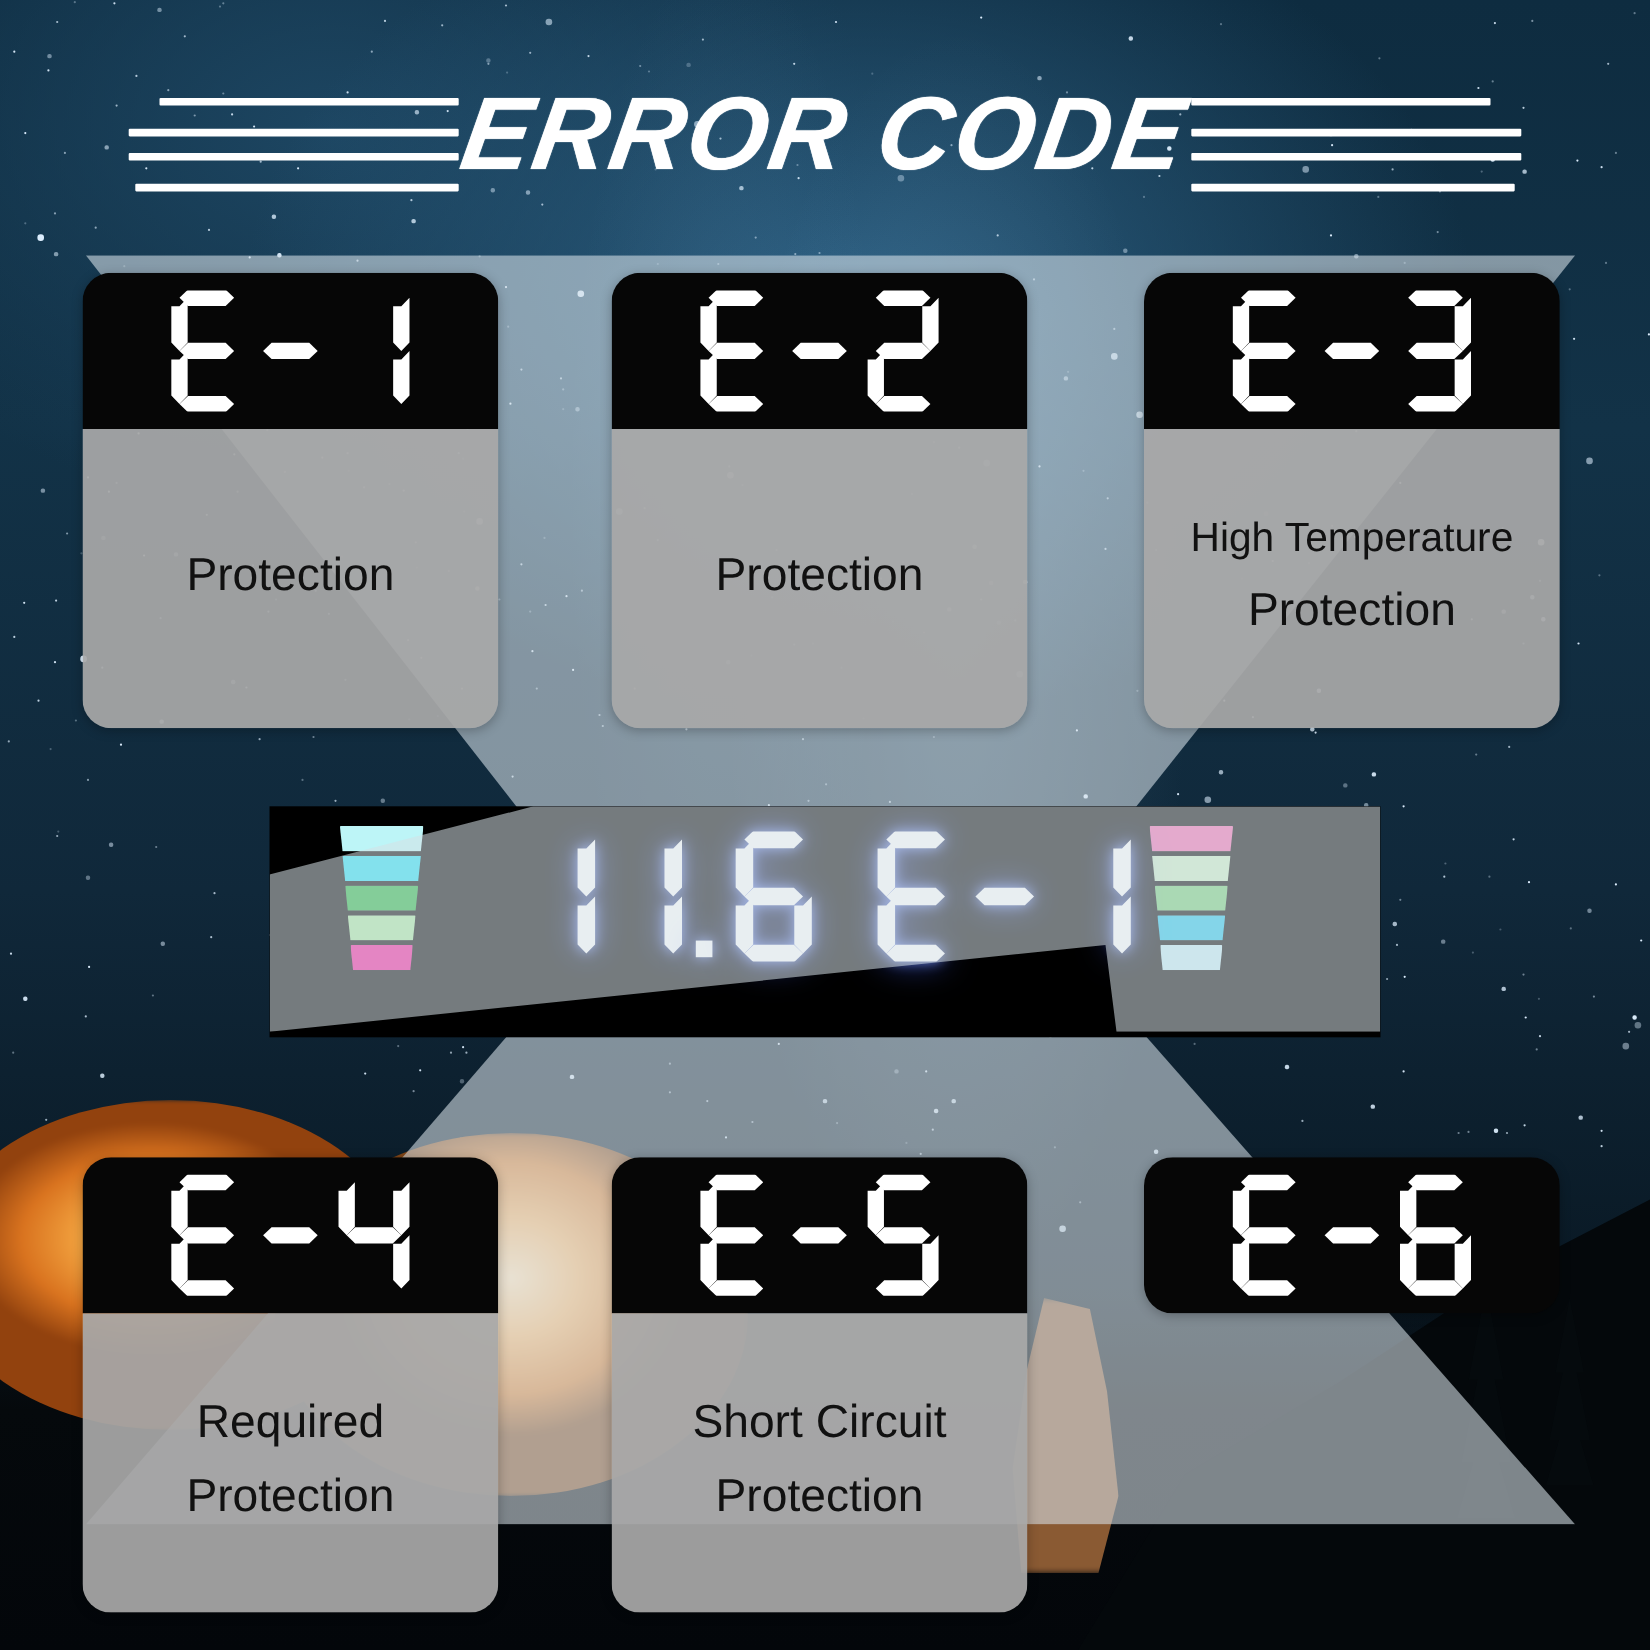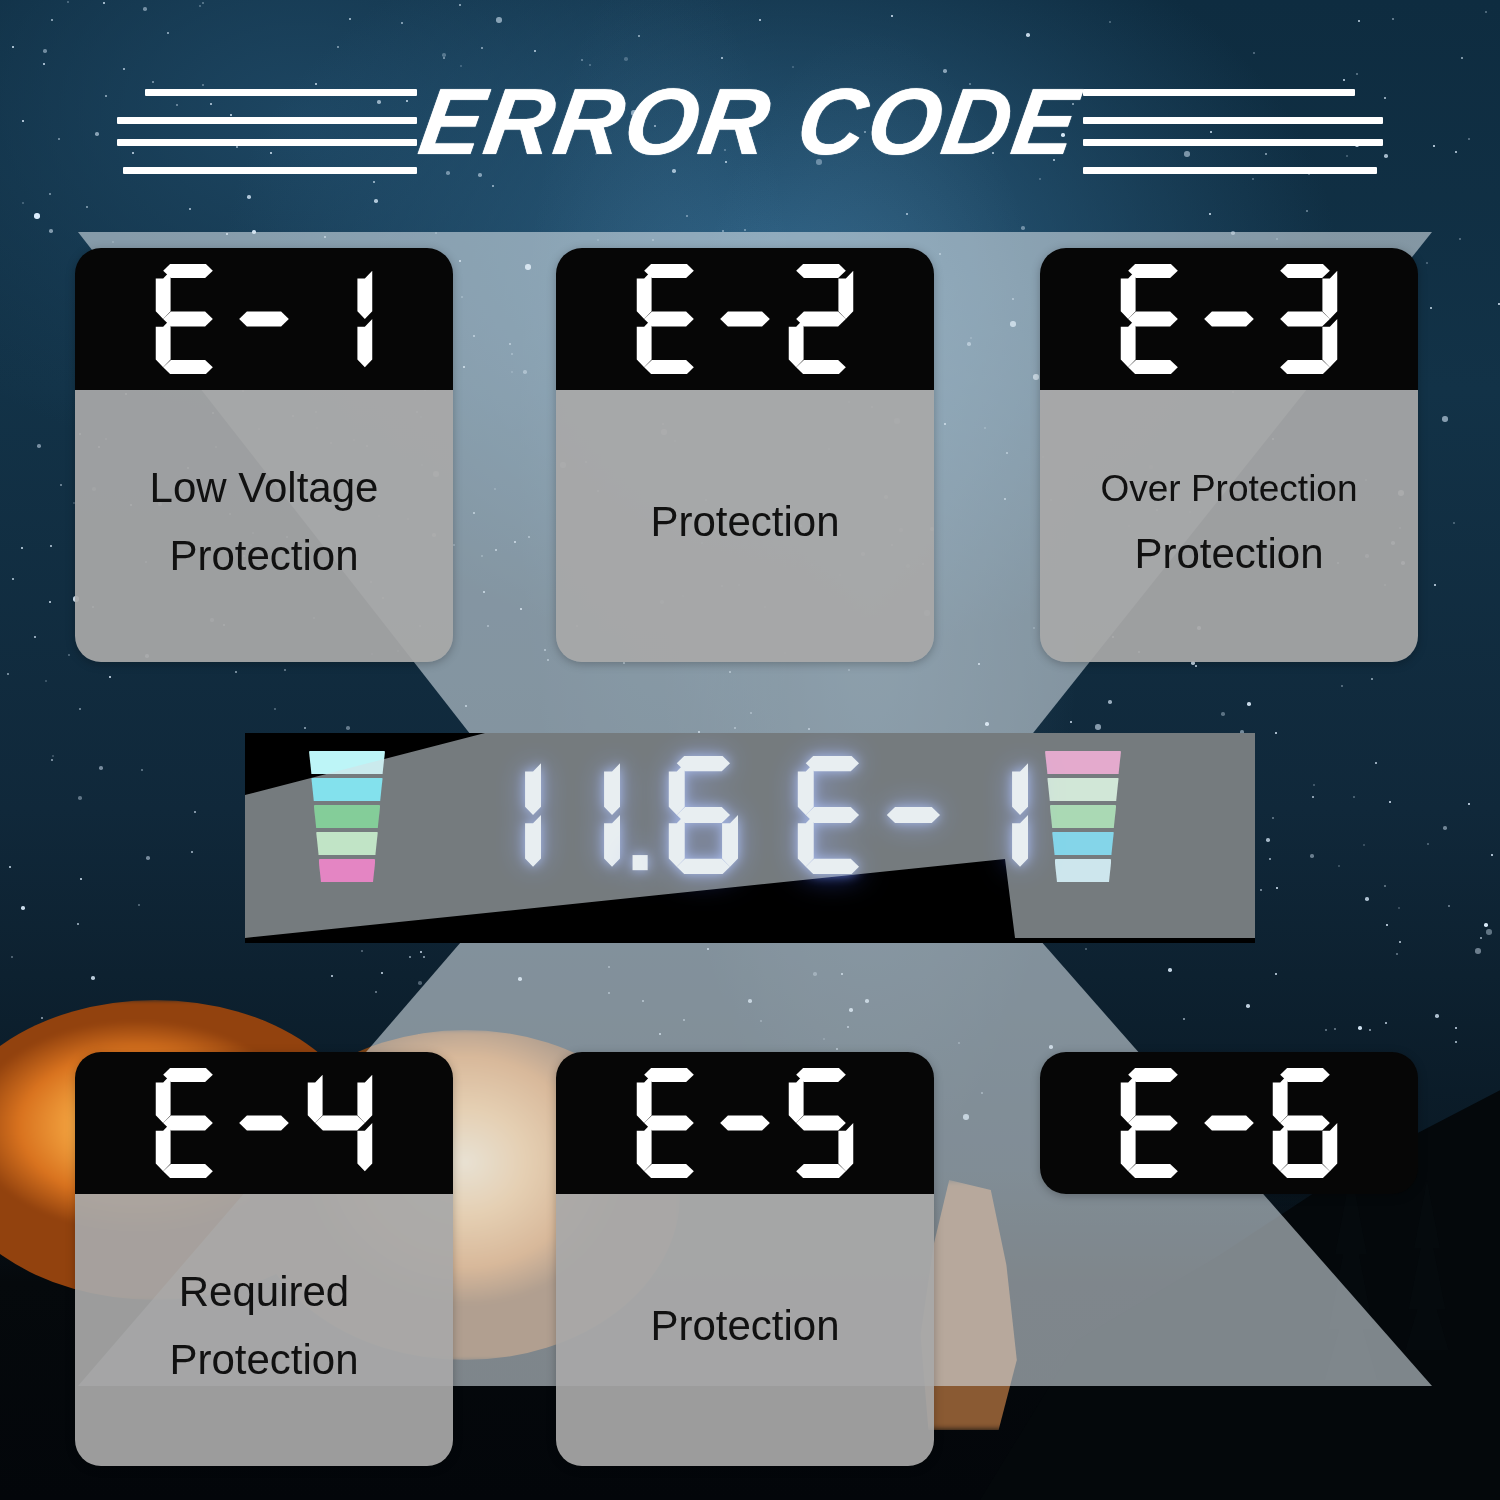--- a/index.html
+++ b/index.html
@@ -712,21 +712,20 @@
             <svg class="seg-svg" width="66" height="110" viewBox="0 0 66 110">
               <polygon points="15.889500000000004,47.575 50.110499999999995,47.575 57.832499999999996,55 50.110499999999995,62.425 15.889500000000004,62.425 8.167500000000002,55" fill="#ffffff"></polygon>
             </svg>
             <svg class="seg-svg" width="66" height="110" viewBox="0 0 66 110">
               <polygon points="57.832499999999996,14.404500000000002 65.2575,6.682500000000001 65.2575,47.278 57.832499999999996,55 50.4075,47.278 50.4075,14.404500000000002" fill="#ffffff"></polygon>
               <polygon points="57.832499999999996,62.722 65.2575,55 65.2575,95.59549999999999 57.832499999999996,103.3175 50.4075,95.59549999999999 50.4075,62.722" fill="#ffffff"></polygon>
             </svg>
           </span>
         </div>
         <div class="body">
-          <div class="line1">Low Voltage</div>
           <div class="line2">Protection</div>
         </div>
       </div>
       <div class="card c2" style="left:556px;top:248px;">
         <div class="head">
           <span class="seg-wrap" style="gap:10px;">
             <svg class="seg-svg" width="66" height="110" viewBox="0 0 66 110">
               <polygon points="15.889500000000004,-0.7424999999999997 50.110499999999995,-0.7424999999999997 57.832499999999996,6.682500000000001 50.110499999999995,14.107500000000002 15.889500000000004,14.107500000000002 8.167500000000002,6.682500000000001" fill="#ffffff"></polygon>
               <polygon points="15.889500000000004,95.8925 50.110499999999995,95.8925 57.832499999999996,103.3175 50.110499999999995,110.74249999999999 15.889500000000004,110.74249999999999 8.167500000000002,103.3175" fill="#ffffff"></polygon>
               <polygon points="8.167500000000002,62.722 15.592500000000003,55 15.592500000000003,95.59549999999999 8.167500000000002,103.3175 0.7425000000000015,95.59549999999999 0.7425000000000015,62.722" fill="#ffffff"></polygon>
@@ -765,21 +764,21 @@
             <svg class="seg-svg" width="66" height="110" viewBox="0 0 66 110">
               <polygon points="15.889500000000004,-0.7424999999999997 50.110499999999995,-0.7424999999999997 57.832499999999996,6.682500000000001 50.110499999999995,14.107500000000002 15.889500000000004,14.107500000000002 8.167500000000002,6.682500000000001" fill="#ffffff"></polygon>
               <polygon points="57.832499999999996,14.404500000000002 65.2575,6.682500000000001 65.2575,47.278 57.832499999999996,55 50.4075,47.278 50.4075,14.404500000000002" fill="#ffffff"></polygon>
               <polygon points="57.832499999999996,62.722 65.2575,55 65.2575,95.59549999999999 57.832499999999996,103.3175 50.4075,95.59549999999999 50.4075,62.722" fill="#ffffff"></polygon>
               <polygon points="15.889500000000004,95.8925 50.110499999999995,95.8925 57.832499999999996,103.3175 50.110499999999995,110.74249999999999 15.889500000000004,110.74249999999999 8.167500000000002,103.3175" fill="#ffffff"></polygon>
               <polygon points="15.889500000000004,47.575 50.110499999999995,47.575 57.832499999999996,55 50.110499999999995,62.425 15.889500000000004,62.425 8.167500000000002,55" fill="#ffffff"></polygon>
             </svg>
           </span>
         </div>
         <div class="body">
-          <div class="line1">Over Protection</div>
+          <div class="line1">High Temperature</div>
           <div class="line2">Protection</div>
         </div>
       </div>
       <div class="card c4" style="left:75px;top:1052px;">
         <div class="head">
           <span class="seg-wrap" style="gap:10px;">
             <svg class="seg-svg" width="66" height="110" viewBox="0 0 66 110">
               <polygon points="15.889500000000004,-0.7424999999999997 50.110499999999995,-0.7424999999999997 57.832499999999996,6.682500000000001 50.110499999999995,14.107500000000002 15.889500000000004,14.107500000000002 8.167500000000002,6.682500000000001" fill="#ffffff"></polygon>
               <polygon points="15.889500000000004,95.8925 50.110499999999995,95.8925 57.832499999999996,103.3175 50.110499999999995,110.74249999999999 15.889500000000004,110.74249999999999 8.167500000000002,103.3175" fill="#ffffff"></polygon>
               <polygon points="8.167500000000002,62.722 15.592500000000003,55 15.592500000000003,95.59549999999999 8.167500000000002,103.3175 0.7425000000000015,95.59549999999999 0.7425000000000015,62.722" fill="#ffffff"></polygon>
@@ -818,20 +817,21 @@
             <svg class="seg-svg" width="66" height="110" viewBox="0 0 66 110">
               <polygon points="15.889500000000004,-0.7424999999999997 50.110499999999995,-0.7424999999999997 57.832499999999996,6.682500000000001 50.110499999999995,14.107500000000002 15.889500000000004,14.107500000000002 8.167500000000002,6.682500000000001" fill="#ffffff"></polygon>
               <polygon points="57.832499999999996,62.722 65.2575,55 65.2575,95.59549999999999 57.832499999999996,103.3175 50.4075,95.59549999999999 50.4075,62.722" fill="#ffffff"></polygon>
               <polygon points="15.889500000000004,95.8925 50.110499999999995,95.8925 57.832499999999996,103.3175 50.110499999999995,110.74249999999999 15.889500000000004,110.74249999999999 8.167500000000002,103.3175" fill="#ffffff"></polygon>
               <polygon points="8.167500000000002,14.404500000000002 15.592500000000003,6.682500000000001 15.592500000000003,47.278 8.167500000000002,55 0.7425000000000015,47.278 0.7425000000000015,14.404500000000002" fill="#ffffff"></polygon>
               <polygon points="15.889500000000004,47.575 50.110499999999995,47.575 57.832499999999996,55 50.110499999999995,62.425 15.889500000000004,62.425 8.167500000000002,55" fill="#ffffff"></polygon>
             </svg>
           </span>
         </div>
         <div class="body">
+          <div class="line1">Short Circuit</div>
           <div class="line2">Protection</div>
         </div>
       </div>
       <div class="card c6" style="left:1040px;top:1052px;">
         <div class="head">
           <span class="seg-wrap" style="gap:10px;">
             <svg class="seg-svg" width="66" height="110" viewBox="0 0 66 110">
               <polygon points="15.889500000000004,-0.7424999999999997 50.110499999999995,-0.7424999999999997 57.832499999999996,6.682500000000001 50.110499999999995,14.107500000000002 15.889500000000004,14.107500000000002 8.167500000000002,6.682500000000001" fill="#ffffff"></polygon>
               <polygon points="15.889500000000004,95.8925 50.110499999999995,95.8925 57.832499999999996,103.3175 50.110499999999995,110.74249999999999 15.889500000000004,110.74249999999999 8.167500000000002,103.3175" fill="#ffffff"></polygon>
               <polygon points="8.167500000000002,62.722 15.592500000000003,55 15.592500000000003,95.59549999999999 8.167500000000002,103.3175 0.7425000000000015,95.59549999999999 0.7425000000000015,62.722" fill="#ffffff"></polygon>

